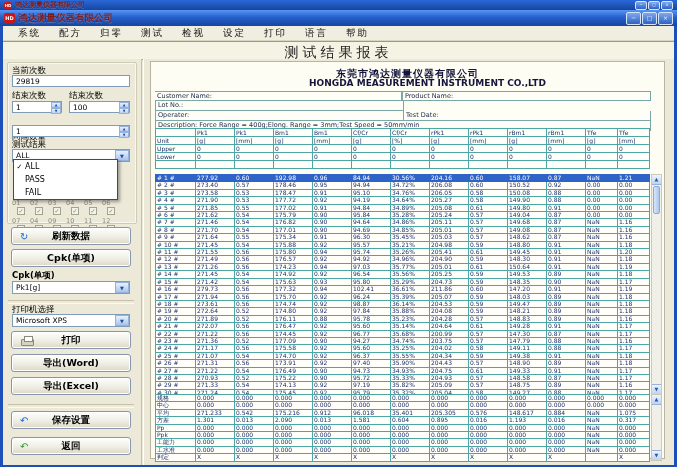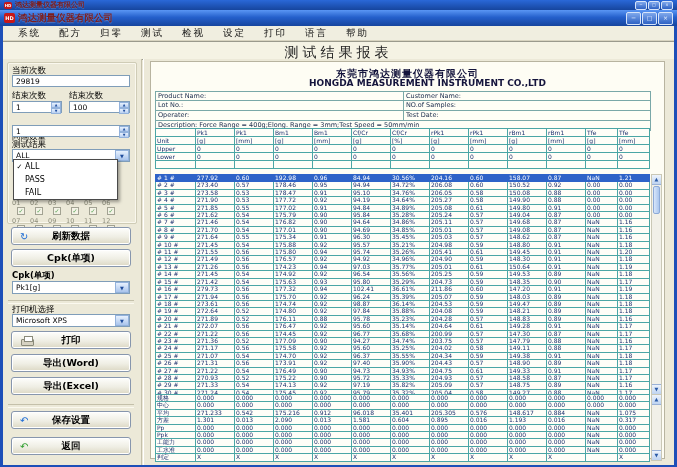--- a/index.html
+++ b/index.html
@@ -225,26 +225,25 @@
       </div>
     </div>
 
     <div class="report">
       <div class="page">
         <div class="company-cn">东莞市鸿达测量仪器有限公司</div>
         <div class="company-en">HONGDA MEASUREMENT INSTRUMENT CO.,LTD</div>
 
         <div class="infowrap">
           <div class="inforow">
+            <div class="infocell r">Customer Name:</div>
             <div class="infocell l">Product Name:</div>
-            <div class="infocell r">Customer Name:</div>
           </div>
           <div class="inforow">
             <div class="infocell l">Lot No.:</div>
-            <div class="infocell r">NO.of Samples:</div>
           </div>
           <div class="inforow">
             <div class="infocell l">Operater:</div>
             <div class="infocell r">Test Date:</div>
           </div>
           <div class="inforow descrow">
             <div class="infocell">Description:  Force Range = 400g;Elong. Range = 3mm;Test Speed = 50mm/min</div>
           </div>
         </div>
 

